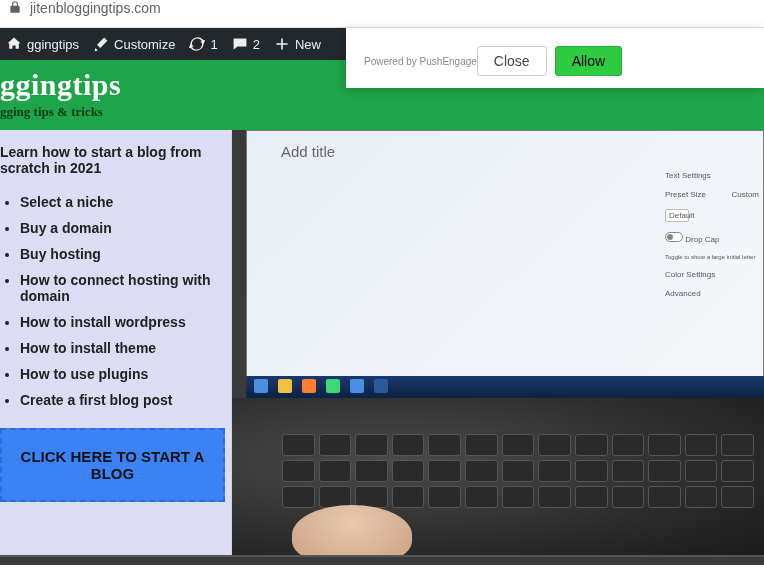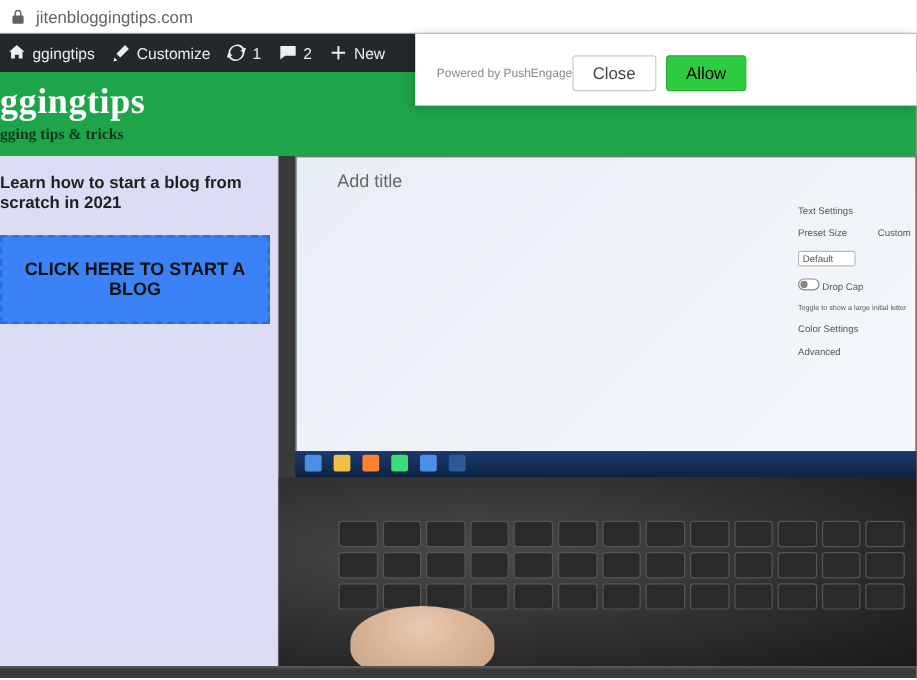--- a/index.html
+++ b/index.html
@@ -1,18 +1,18 @@
 <!DOCTYPE html>
 <html><head>
 <meta charset="utf-8">
 <style>
   * { box-sizing: border-box; margin: 0; padding: 0; }
   body { font-family: -apple-system, BlinkMacSystemFont, "Segoe UI", Arial, sans-serif; width: 764px; height: 567px; overflow: hidden; background: #fff; position: relative; }
 
-  .urlbar { height: 28px; background: #fff; display: flex; align-items: center; padding: 0 8px; gap: 8px; border-bottom: 1px solid #e0e0e0; color: #5f6368; font-size: 14px; }
+  .urlbar { height: 28px; background: #fff; display: flex; padding: 0 8px; gap: 8px; border-bottom: 1px solid #e0e0e0; color: #5f6368; font-size: 14px; }
   .lock { width: 14px; height: 14px; display: inline-block; }
 
   .adminbar { height: 32px; background: #23282d; color: #eee; display: flex; align-items: center; font-size: 13px; padding: 0 6px; gap: 14px; overflow: hidden; }
   .adminbar .item { display: flex; align-items: center; gap: 5px; cursor: pointer; white-space: nowrap; }
   .adminbar svg { width: 16px; height: 16px; }
 
   .sitehdr { background: #1fa549; color: #fff; padding: 8px 0 10px 0; }
   .sitehdr .title { font-family: Georgia, serif; font-size: 30px; font-weight: bold; letter-spacing: .5px; }
   .sitehdr .tag { font-family: Georgia, serif; font-size: 13px; color: #0a3a18; font-weight: bold; margin-top: 2px; }
 
@@ -21,21 +21,21 @@
   .left .heading { margin-bottom: 18px; font-size: 14px; }
   .left ul { list-style: disc; margin-left: 20px; }
   .left li { margin-bottom: 10px; font-weight: 600; font-size: 14px; }
   .cta { margin-top: 20px; border: 2px dashed #2a6fd6; background: #3b82f6; padding: 18px 8px; text-align: center; font-weight: 700; font-size: 15px; color: #111; cursor: pointer; }
 
   .right { flex: 1; position: relative; background: #3a3a3a; overflow: hidden; }
   .screen { position: absolute; top: 0; left: 14px; right: 0; height: 246px; background: linear-gradient(135deg,#e8eef5,#f5f8fb); border: 1px solid #7a7a7a; border-bottom: none; }
   .screen .addtitle { position: absolute; top: 12px; left: 34px; color: #676767; font-size: 15px; }
   .panel { position: absolute; right: 4px; top: 40px; width: 94px; font-size: 8px; color: #555; }
   .panel .row { margin-bottom: 10px; }
-  .sel { border: 1px solid #bbb; border-radius: 2px; padding: 1px 3px; display: inline-block; width: 48px; background: #fff; }
+  .sel { border: 1px solid #bbb; border-radius: 2px; padding: 1px 3px; display: inline-block; width: 24px; background: #fff; }
   .toggle { width: 18px; height: 10px; border: 1px solid #888; border-radius: 5px; display: inline-block; position: relative; background: #fff; }
   .toggle::after { content: ""; position: absolute; left: 1px; top: 1px; width: 6px; height: 6px; background: #888; border-radius: 50%; }
   .taskbar { position: absolute; left: 14px; right: 0; top: 246px; height: 22px; background: linear-gradient(#1a3a6b,#0d2244); }
   .taskbar .icons { display: flex; gap: 10px; padding: 3px 8px; }
   .taskbar .icons span { width: 14px; height: 14px; background: #4a90e2; border-radius: 2px; display: inline-block; }
   .laptop { position: absolute; left: 0; right: 0; top: 268px; bottom: 0; background: radial-gradient(ellipse at 30% 40%, #4a4a4a, #1a1a1a); }
   .keys { position: absolute; top: 36px; left: 50px; right: 10px; display: grid; grid-template-columns: repeat(13, 1fr); gap: 4px; }
   .key { background: #2a2a2a; border: 1px solid #555; border-radius: 3px; height: 22px; font-size: 8px; color: #ccc; text-align: center; line-height: 22px; }
   .hand { position: absolute; bottom: -10px; left: 60px; width: 120px; height: 60px; background: radial-gradient(ellipse at 50% 30%, #e8c9b0, #c9a080); border-radius: 50% 50% 40% 40%; }
 
@@ -96,20 +96,30 @@
 </div>
 
 <div class="sitehdr">
   <div class="title">ggingtips</div>
   <div class="tag">gging tips &amp; tricks</div>
 </div>
 
 <div class="content">
   <div class="left">
     <div class="heading">Learn how to start a blog from scratch in 2021</div>
+    <ul>
+      <li>Select a niche</li>
+      <li>Buy a domain</li>
+      <li>Buy hosting</li>
+      <li>How to connect hosting with domain</li>
+      <li>How to install wordpress</li>
+      <li>How to install theme</li>
+      <li>How to use plugins</li>
+      <li>Create a first blog post</li>
+    </ul>
     <div class="cta">CLICK HERE TO START A BLOG</div>
   </div>
 
   <div class="right">
     <div class="screen">
       <div class="addtitle">Add title</div>
       <div class="panel">
         <div class="row">Text Settings</div>
         <div class="row">
           <span>Preset Size</span>

